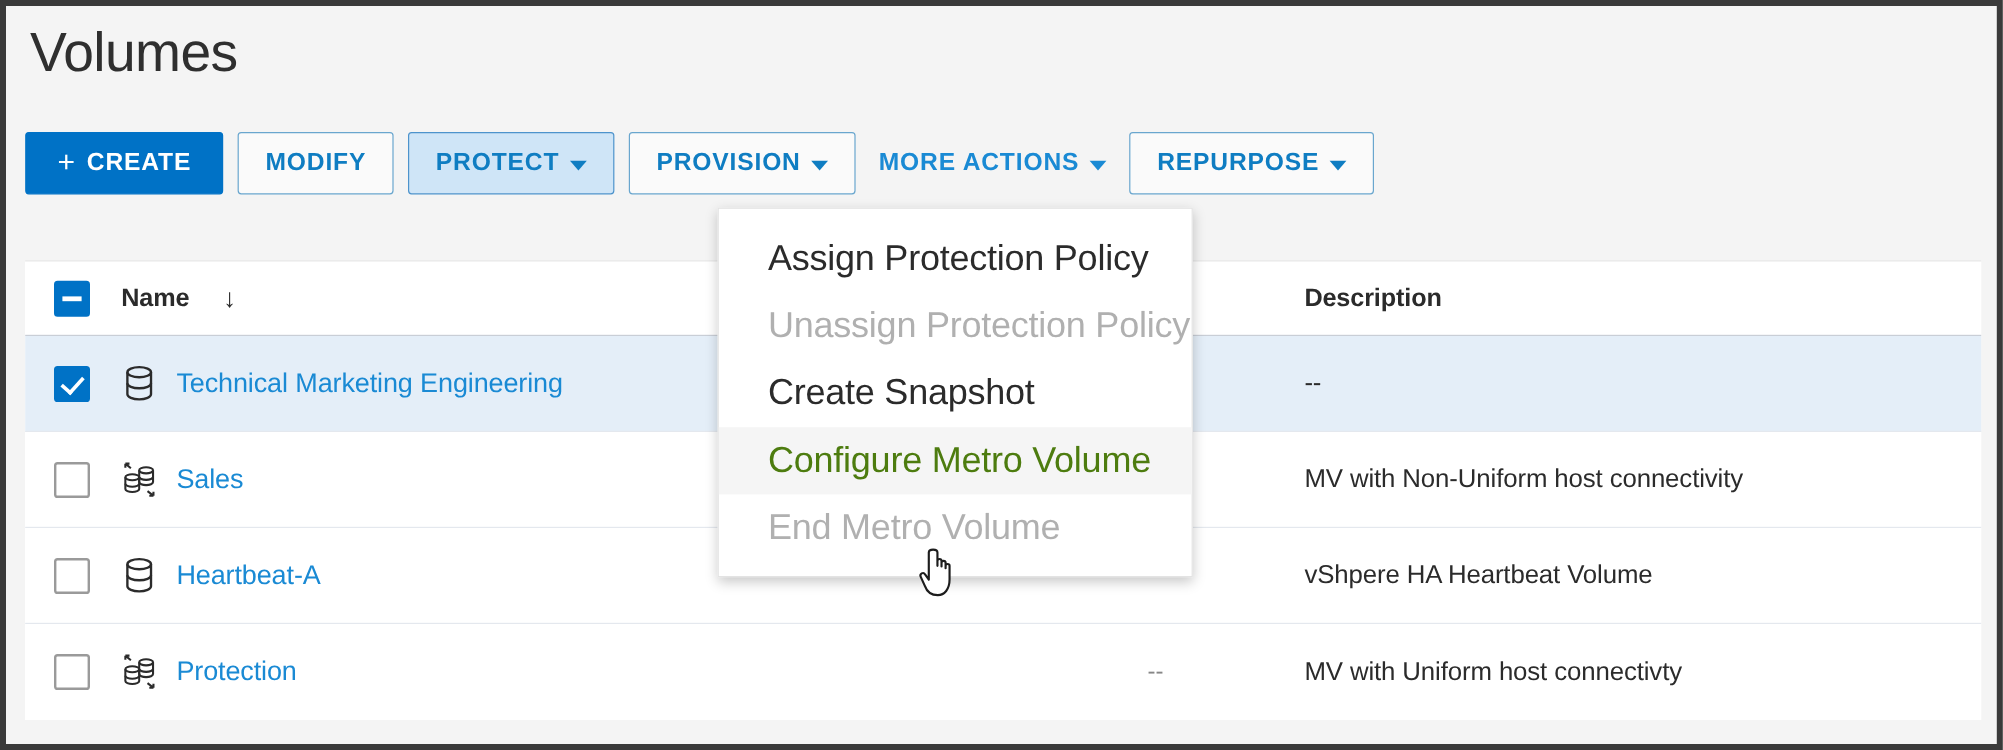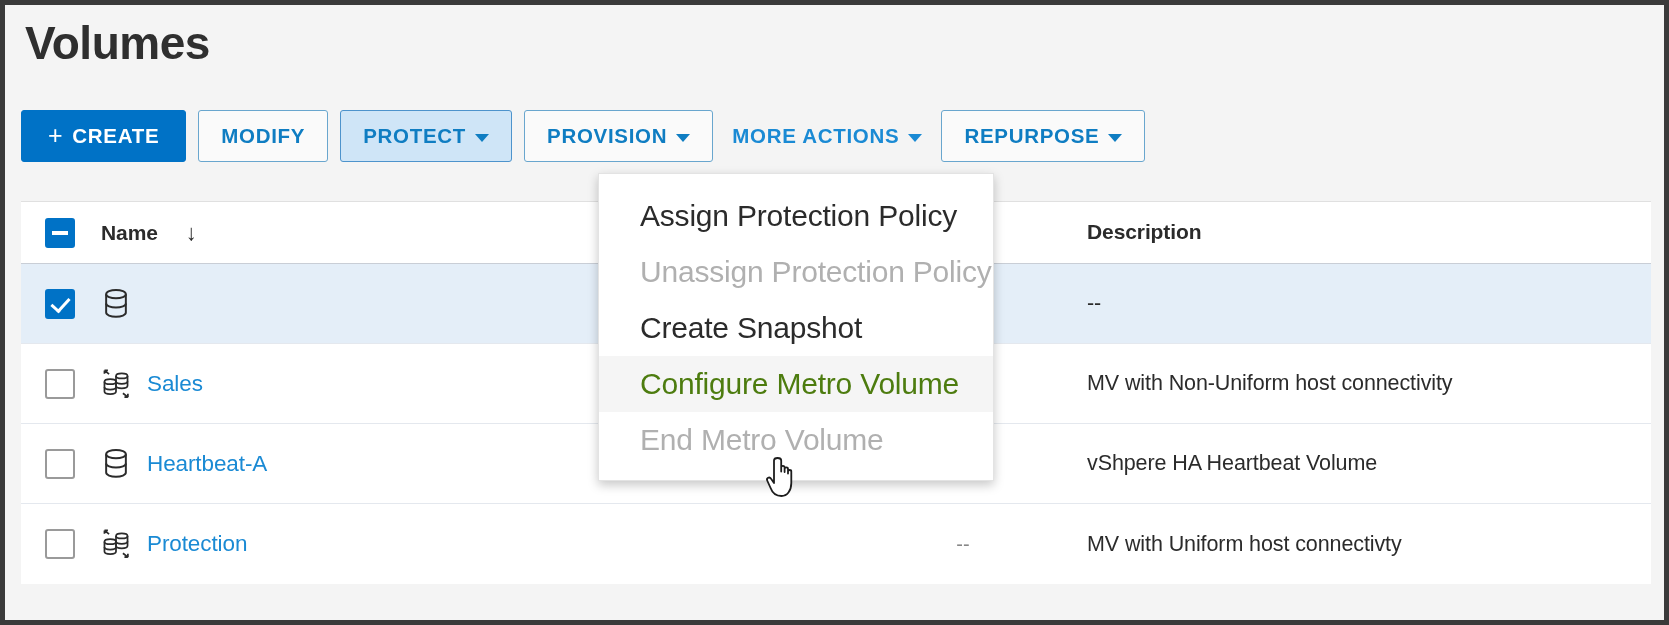--- a/index.html
+++ b/index.html
@@ -21,21 +21,21 @@
     background: #f4f4f4;
     overflow: hidden;
   }
 
   
   #page-title {
     position: absolute;
     left: 20px;
     top: 10px;
     font-size: 46px;
-    font-weight: 700;
+    font-weight: 400;
     color: #2f2f2f;
     letter-spacing: -0.5px;
     line-height: 1.25;
   }
 
   
   #toolbar {
     position: absolute;
     left: 16px;
     top: 105px;
@@ -100,21 +100,21 @@
     border-top: 8px solid currentColor;
     margin-left: 9px;
     position: relative;
     top: 2px;
   }
 
   
   #table {
     position: absolute;
     left: 16px;
-    top: 196px;
+    top: 212px;
     width: 1630px;
     background: #ffffff;
     border-top: 1px solid #e0e0e0;
   }
 
   .trow {
     display: flex;
     align-items: center;
     height: 80px;
     border-bottom: 1px solid #e4e8ee;
@@ -317,20 +317,21 @@
         <span class="cb checked"></span>
       </div>
       <div class="cell-name">
         <span>
           <svg class="vol-icon" viewBox="0 0 24 26" fill="none" stroke="#2b2b2b" stroke-width="1.6">
             <ellipse cx="12" cy="5" rx="8" ry="3.4"></ellipse>
             <path d="M4 5v15c0 1.9 3.6 3.4 8 3.4s8-1.5 8-3.4V5"></path>
             <path d="M4 12.5c0 1.9 3.6 3.4 8 3.4s8-1.5 8-3.4"></path>
           </svg>
         </span>
+        <span class="name-link">Technical Marketing Engineering</span>
       </div>
       <div class="cell-mid"></div>
       <div class="cell-desc">--</div>
     </div>
 
     <div class="trow">
       <div class="cell-check">
         <span class="cb empty"></span>
       </div>
       <div class="cell-name">

